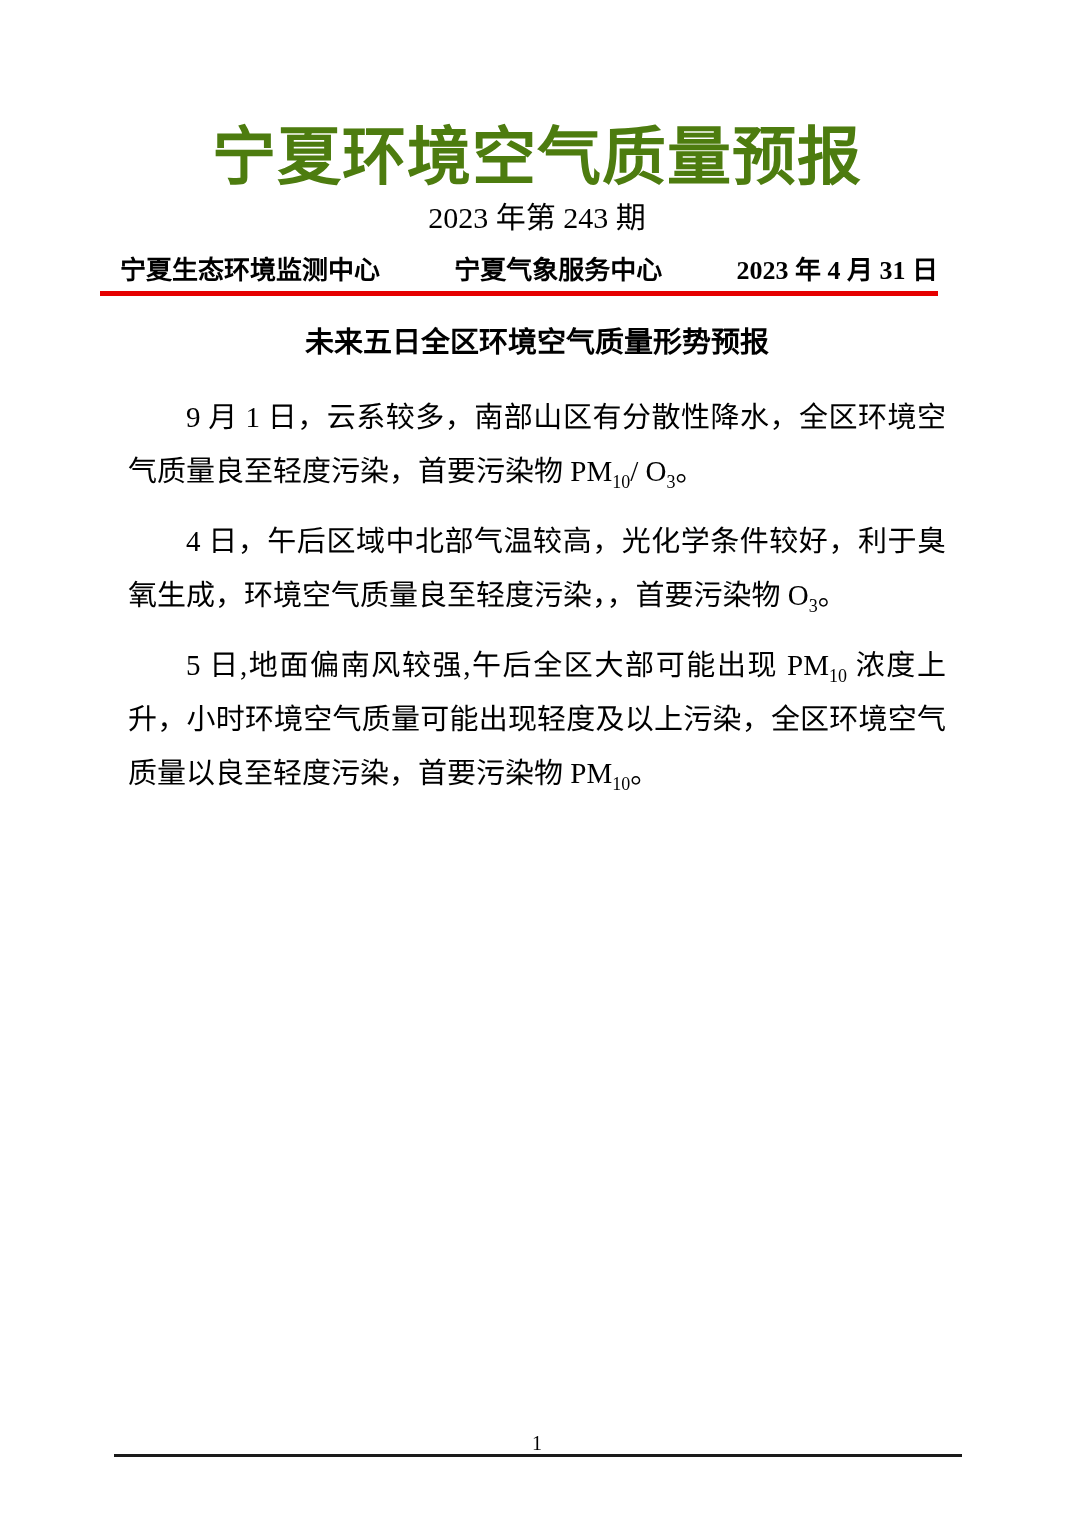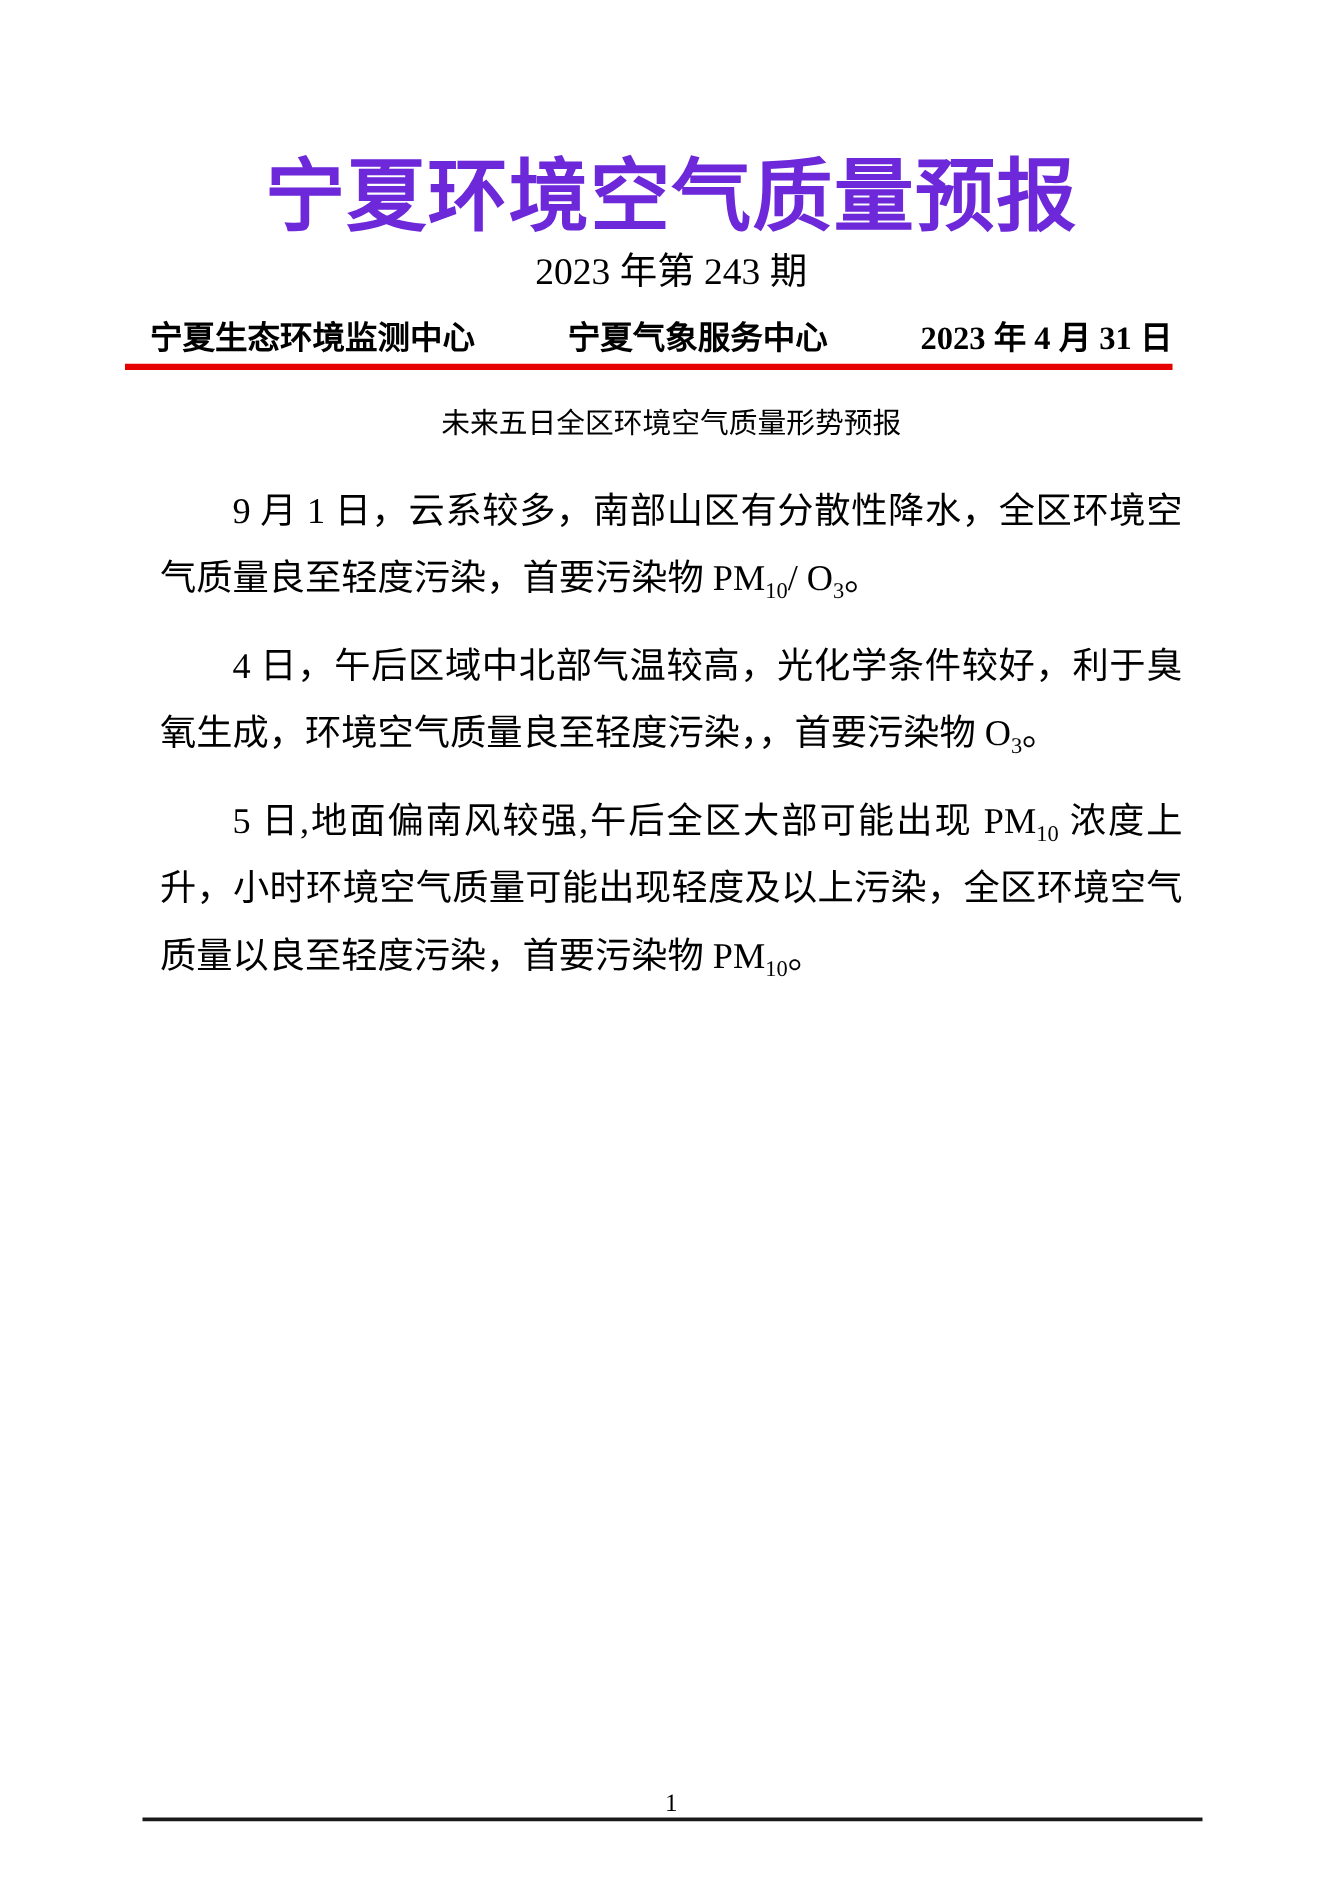--- a/index.html
+++ b/index.html
@@ -42,23 +42,23 @@
     text-align: center;
   }
   .red-rule {
     margin: 5px 136px 0 100px; 
     height: 5px;
     background: #e60000;
   }
   .section-title {
     margin-top: 28px;
     text-align: center;
-    font-size: 23px;
+    font-size: 29px;
     line-height: 1.3;
-    font-weight: normal;
+    font-weight: bold;
   }
   .body-text {
     margin: 28px 112px 0 112px; 
     font-size: 29px;
     line-height: 54px;
     text-align: justify;
   }
   .body-text p {
     text-indent: 58px; 
     margin: 16px;
@@ -90,21 +90,21 @@
     width: 848px;
     height: 3px;
     background: #1a1a1a;
   }
 </style>
 </head>
 <body>
 
 <div class="page">
 
-  <h1 class="doc-title" style="color: #6d28d9;">宁夏环境空气质量预报</h1>
+  <h1 class="doc-title" style="color: #4d7c0f;">宁夏环境空气质量预报</h1>
 
   <div class="issue-line">2023 年第 243 期</div>
 
   <div class="masthead-row">
     <span>宁夏生态环境监测中心</span>
     <span>宁夏气象服务中心</span>
     <span>2023 年 4 月 31 日</span>
   </div>
 
   <div class="red-rule" style="background: rgb(230, 0, 0);"></div>

